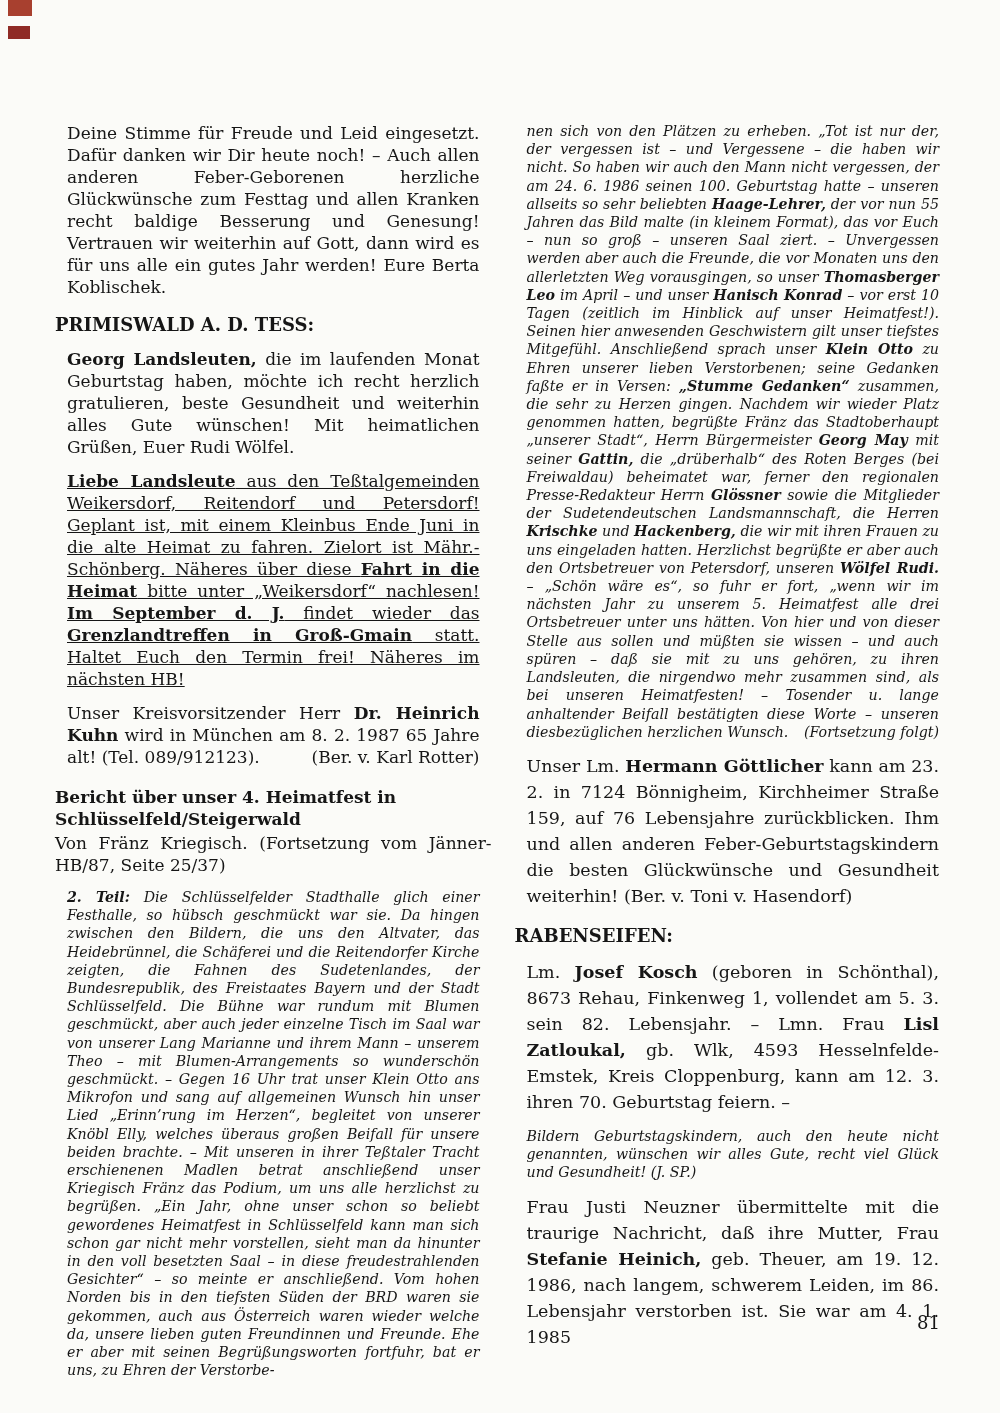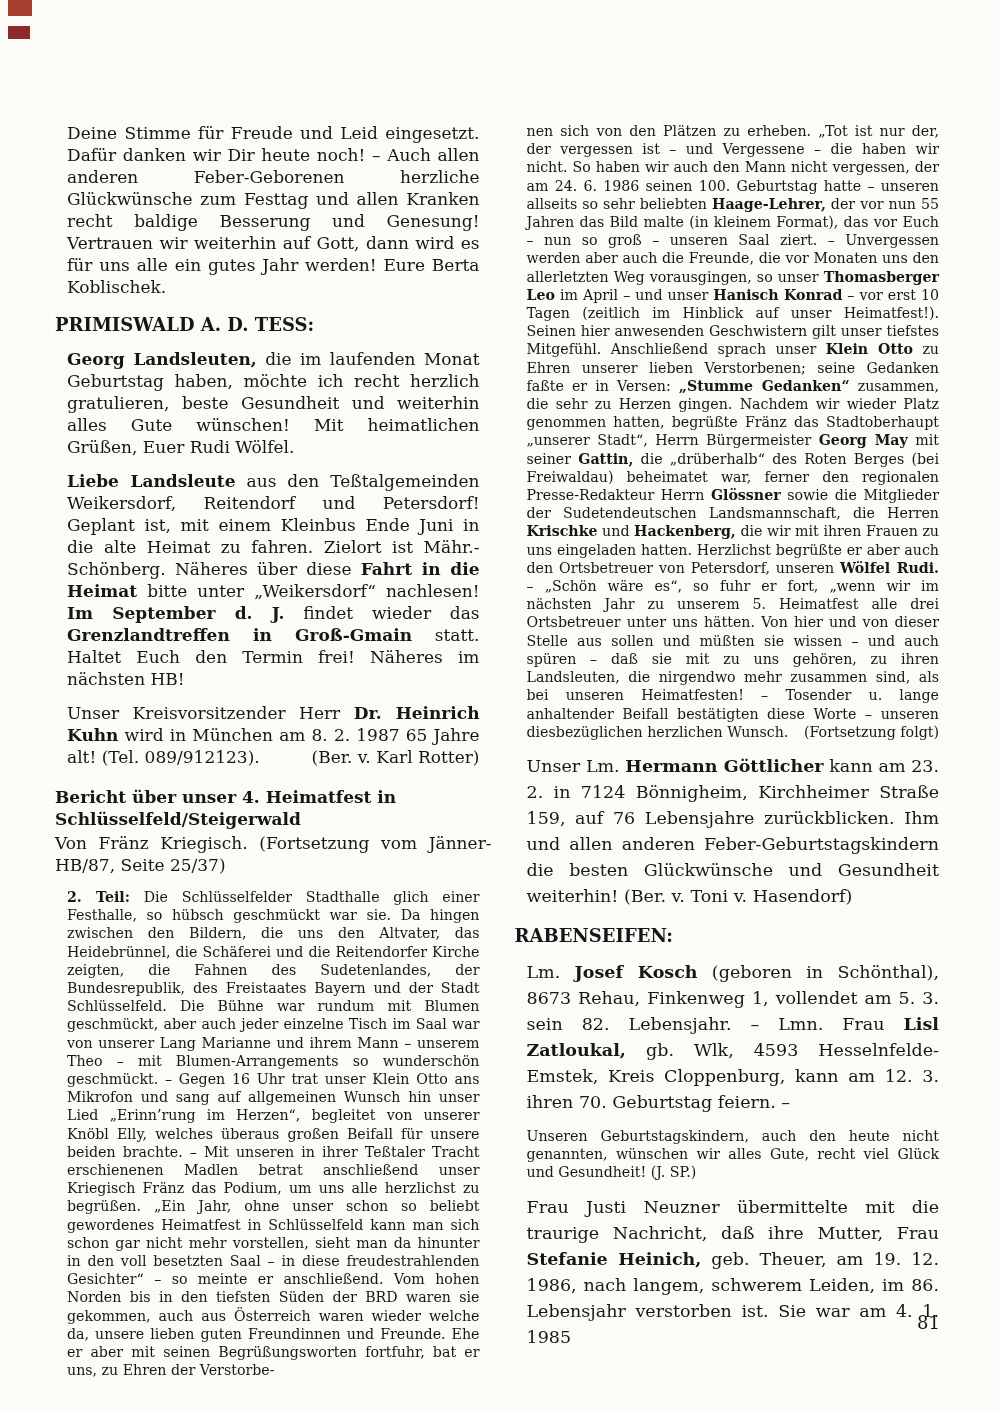--- a/index.html
+++ b/index.html
@@ -21,21 +21,21 @@
     top:110px; left:55px;
     width:896px;
     display:flex;
     gap:23px;
     align-items:flex-start;
   }
   .col { width:437px; }
 
   p { margin:12px; text-align:justify; }
   .t-lg { font-size:17px; line-height:22px; }
-  .t-sm { font-size:14.2px; line-height:18.2px; }
+  .t-sm { font-size:14.2px; line-height:18.2px;font-style:italic; }
   .t-xl { font-size:17.5px; line-height:26px; }
 
   .b { font-weight:700; }
   .push { float:right; }
 
   .heading {
     font-weight:700;
     font-size:18px;
     line-height:22px;
     margin:16px 0 8px 0;
@@ -44,21 +44,21 @@
   .sub-heading {
     font-weight:700;
     font-size:17px;
     line-height:22px;
     margin:18px 0 2px 0;
     text-align:left;
   }
   .byline { margin:2px 0 4px 0; }
 
   .mt-6 { margin-top:6px; }
-  .mt-8 { margin-top:8px; }
+  .mt-8 { margin-top:8px;text-decoration:underline; }
   .mt-10 { margin-top:10px; }
 
   .page-number {
     position:absolute;
     right:60px;
     top:1312px;
     font-size:18px;
   }
 </style>
 </head>
@@ -85,20 +85,20 @@
     <p class="t-sm"><span class="b">2. Teil:</span> Die Schlüsselfelder Stadthalle glich einer Festhalle, so hübsch geschmückt war sie. Da hingen zwischen den Bildern, die uns den Altvater, das Heidebrünnel, die Schäferei und die Reitendorfer Kirche zeigten, die Fahnen des Sudetenlandes, der Bundesrepublik, des Freistaates Bayern und der Stadt Schlüsselfeld. Die Bühne war rundum mit Blumen geschmückt, aber auch jeder einzelne Tisch im Saal war von unserer Lang Marianne und ihrem Mann – unserem Theo – mit Blumen-Arrangements so wunderschön geschmückt. – Gegen 16 Uhr trat unser Klein Otto ans Mikrofon und sang auf allgemeinen Wunsch hin unser Lied „Erinn’rung im Herzen“, begleitet von unserer Knöbl Elly, welches überaus großen Beifall für unsere beiden brachte. – Mit unseren in ihrer Teßtaler Tracht erschienenen Madlen betrat anschließend unser Kriegisch Fränz das Podium, um uns alle herzlichst zu begrüßen. „Ein Jahr, ohne unser schon so beliebt gewordenes Heimatfest in Schlüsselfeld kann man sich schon gar nicht mehr vorstellen, sieht man da hinunter in den voll besetzten Saal – in diese freudestrahlenden Gesichter“ – so meinte er anschließend. Vom hohen Norden bis in den tiefsten Süden der BRD waren sie gekommen, auch aus Österreich waren wieder welche da, unsere lieben guten Freundinnen und Freunde. Ehe er aber mit seinen Begrüßungsworten fortfuhr, bat er uns, zu Ehren der Verstorbe-</p>
   </div>
 
   <div class="col">
     <p class="t-sm">nen sich von den Plätzen zu erheben. „Tot ist nur der, der vergessen ist – und Vergessene – die haben wir nicht. So haben wir auch den Mann nicht vergessen, der am 24. 6. 1986 seinen 100. Geburtstag hatte – unseren allseits so sehr beliebten <span class="b">Haage-Lehrer,</span> der vor nun 55 Jahren das Bild malte (in kleinem Format), das vor Euch – nun so groß – unseren Saal ziert. – Unvergessen werden aber auch die Freunde, die vor Monaten uns den allerletzten Weg vorausgingen, so unser <span class="b">Thomasberger Leo</span> im April – und unser <span class="b">Hanisch Konrad</span> – vor erst 10 Tagen (zeitlich im Hinblick auf unser Heimatfest!). Seinen hier anwesenden Geschwistern gilt unser tiefstes Mitgefühl. Anschließend sprach unser <span class="b">Klein Otto</span> zu Ehren unserer lieben Verstorbenen; seine Gedanken faßte er in Versen: <span class="b">„Stumme Gedanken“</span> zusammen, die sehr zu Herzen gingen. Nachdem wir wieder Platz genommen hatten, begrüßte Fränz das Stadtoberhaupt „unserer Stadt“, Herrn Bürgermeister <span class="b">Georg May</span> mit seiner <span class="b">Gattin,</span> die „drüberhalb“ des Roten Berges (bei Freiwaldau) beheimatet war, ferner den regionalen Presse-Redakteur Herrn <span class="b">Glössner</span> sowie die Mitglieder der Sudetendeutschen Landsmannschaft, die Herren <span class="b">Krischke</span> und <span class="b">Hackenberg,</span> die wir mit ihren Frauen zu uns eingeladen hatten. Herzlichst begrüßte er aber auch den Ortsbetreuer von Petersdorf, unseren <span class="b">Wölfel Rudi.</span> – „Schön wäre es“, so fuhr er fort, „wenn wir im nächsten Jahr zu unserem 5. Heimatfest alle drei Ortsbetreuer unter uns hätten. Von hier und von dieser Stelle aus sollen und müßten sie wissen – und auch spüren – daß sie mit zu uns gehören, zu ihren Landsleuten, die nirgendwo mehr zusammen sind, als bei unseren Heimatfesten! – Tosender u. lange anhaltender Beifall bestätigten diese Worte – unseren diesbezüglichen herzlichen Wunsch. <span class="push">(Fortsetzung folgt)</span></p>
 
     <p class="t-xl">Unser Lm. <span class="b">Hermann Göttlicher</span> kann am 23. 2. in 7124 Bönnigheim, Kirchheimer Straße 159, auf 76 Lebensjahre zurückblicken. Ihm und allen anderen Feber-Geburtstagskindern die besten Glückwünsche und Gesundheit weiterhin! (Ber. v. Toni v. Hasendorf)</p>
 
     <h2 class="heading">RABENSEIFEN:</h2>
     <p class="t-xl">Lm. <span class="b">Josef Kosch</span> (geboren in Schönthal), 8673 Rehau, Finkenweg 1, vollendet am 5. 3. sein 82. Lebensjahr. – Lmn. Frau <span class="b">Lisl Zatloukal,</span> gb. Wlk, 4593 Hesselnfelde-Emstek, Kreis Cloppenburg, kann am 12. 3. ihren 70. Geburtstag feiern. –</p>
-    <p class="t-sm mt-6">Unseren Geburtstagskindern, auch den heute nicht genannten, wünschen wir alles Gute, recht viel Glück und Gesundheit! (J. SP.)</p>
+    <p class="t-sm mt-6">Bildern Geburtstagskindern, auch den heute nicht genannten, wünschen wir alles Gute, recht viel Glück und Gesundheit! (J. SP.)</p>
 
     <p class="t-xl mt-10">Frau Justi Neuzner übermittelte mit die traurige Nachricht, daß ihre Mutter, Frau <span class="b">Stefanie Heinich,</span> geb. Theuer, am 19. 12. 1986, nach langem, schwerem Leiden, im 86. Lebensjahr verstorben ist. Sie war am 4. 1. 1985</p>
   </div>
 
 </div>
 
 <div class="page-number">81</div>
 
 </body></html>

